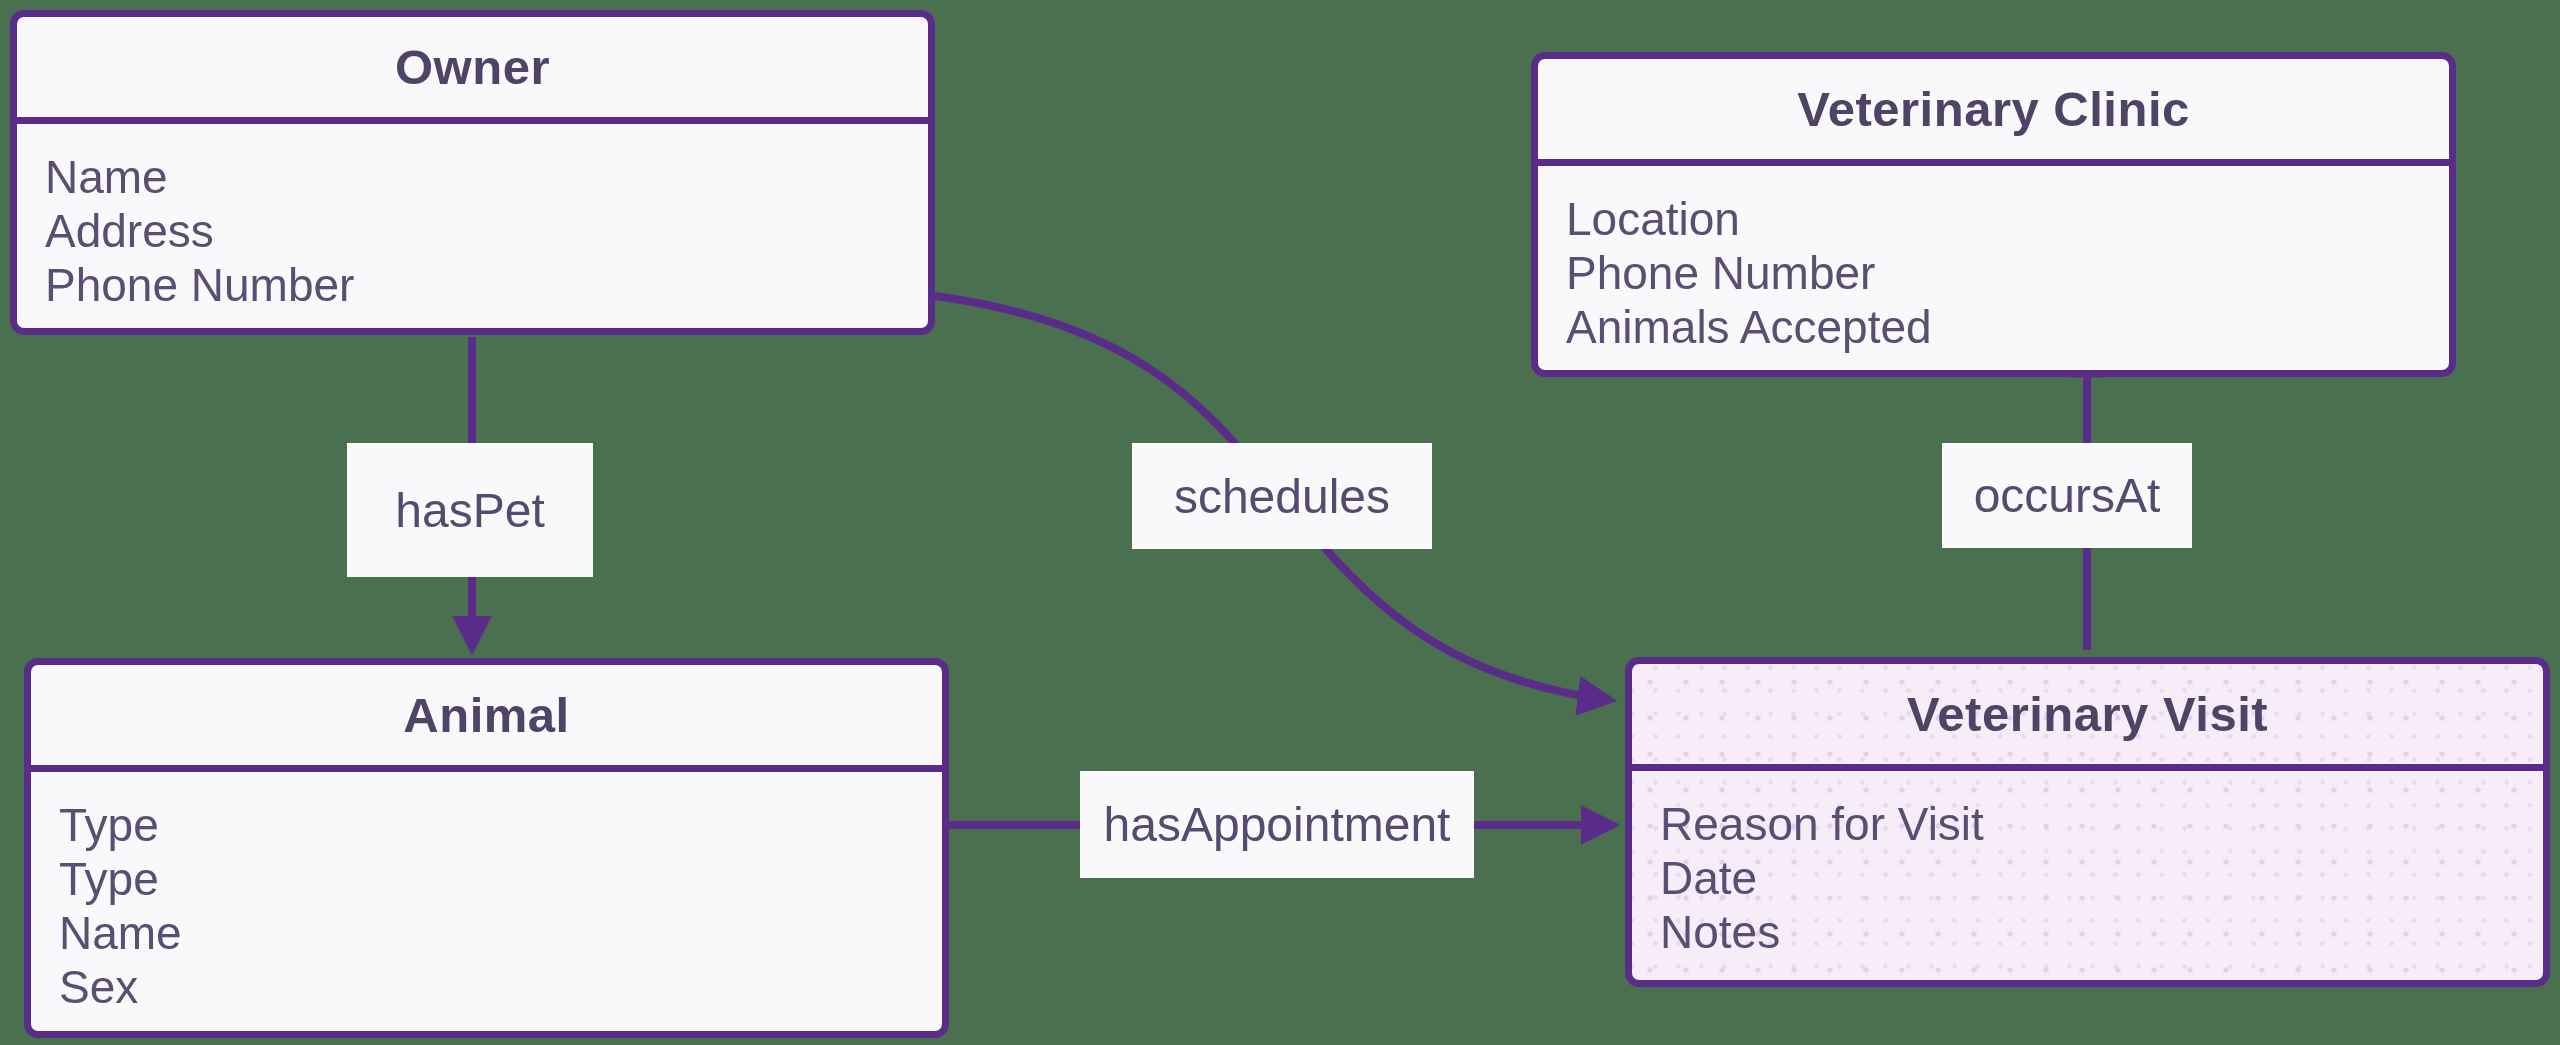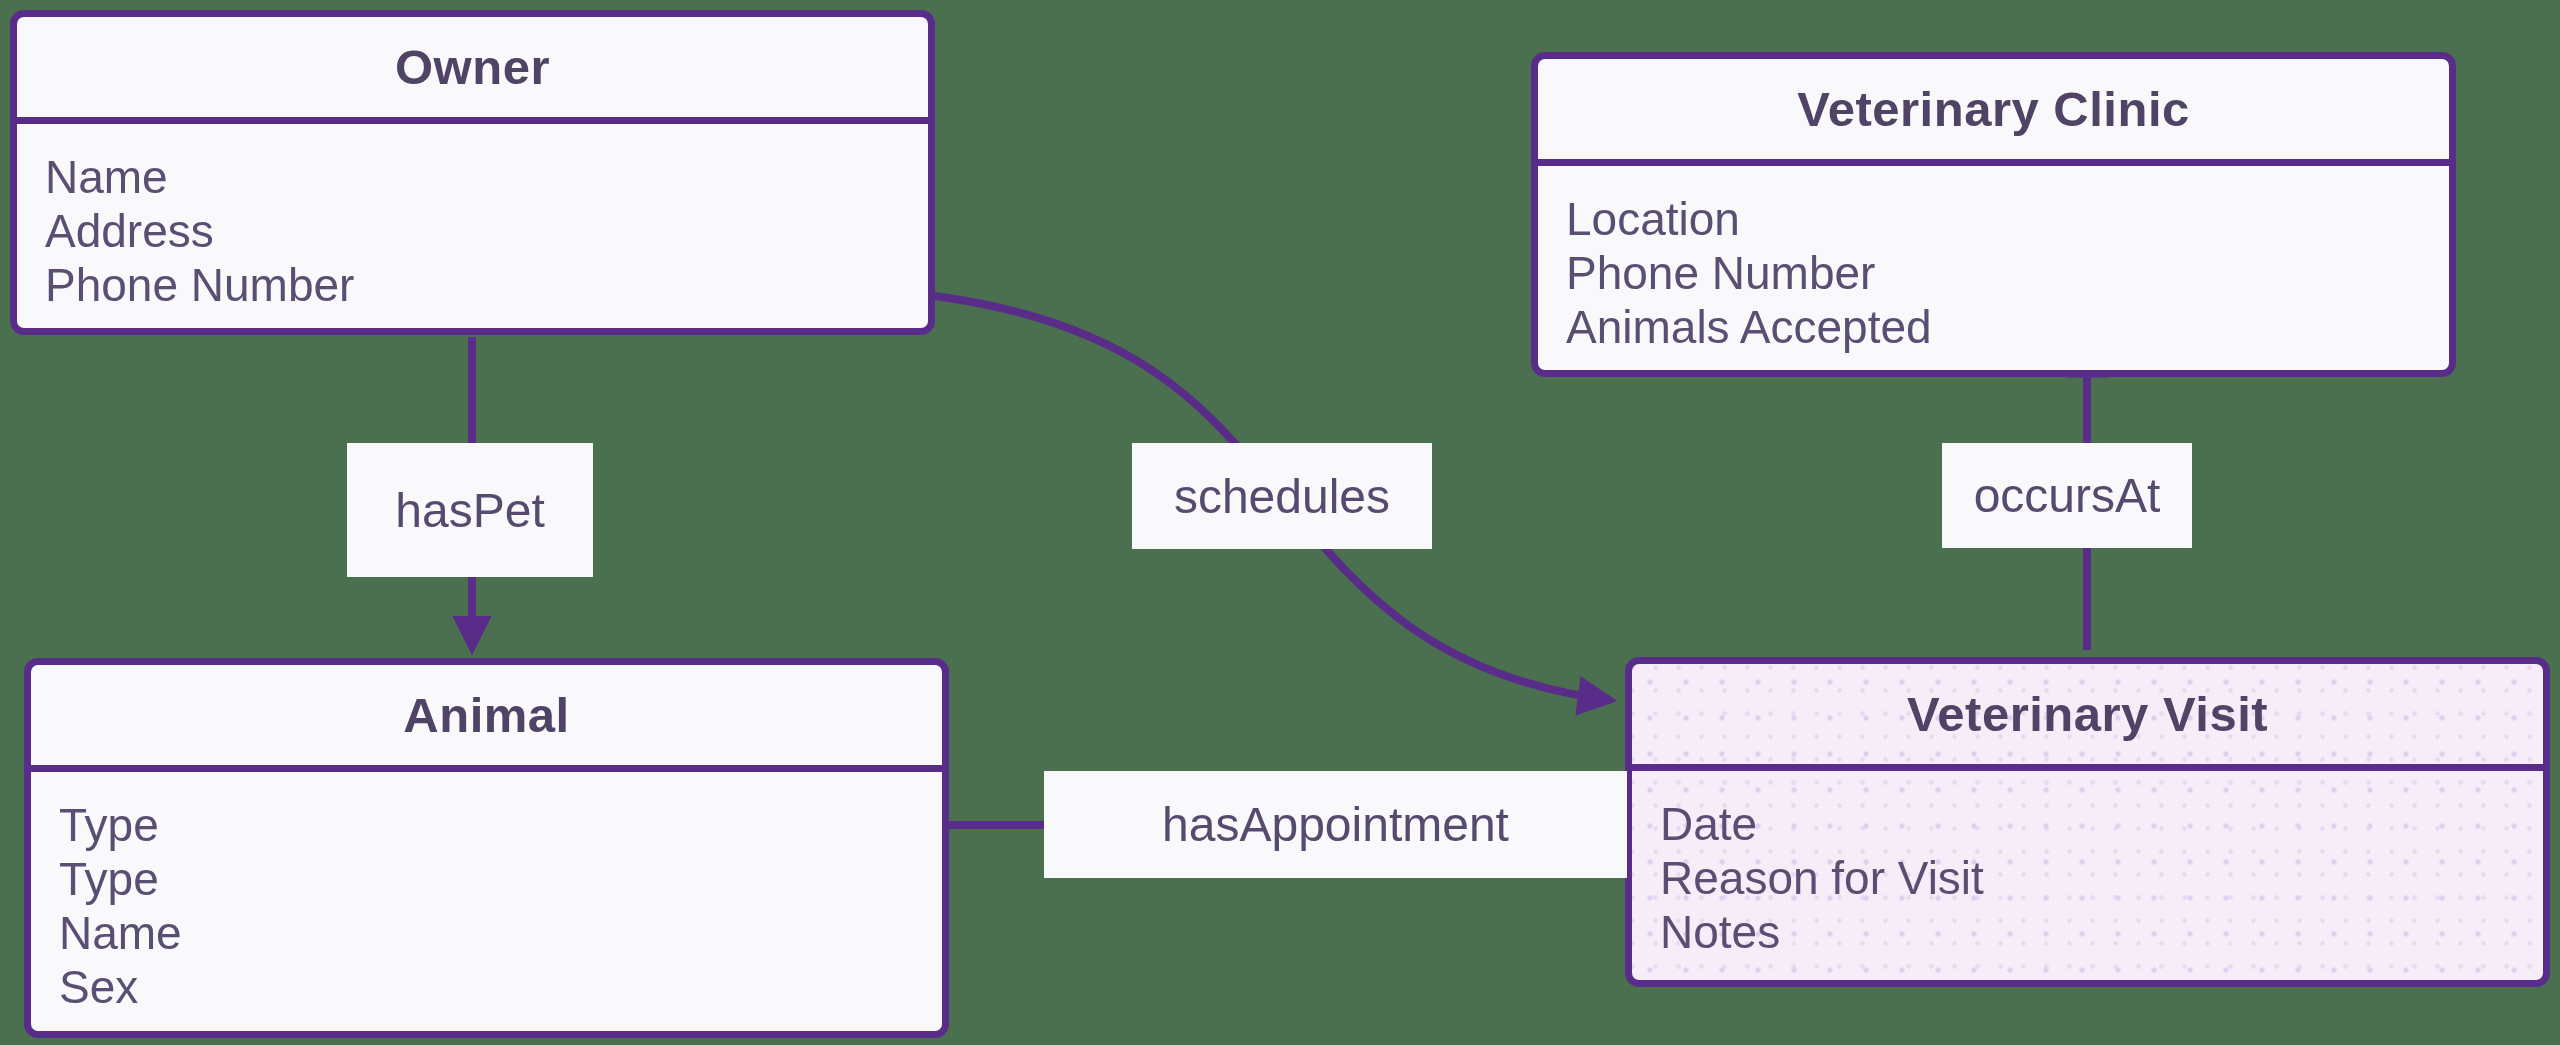--- a/index.html
+++ b/index.html
@@ -66,21 +66,21 @@
     display: flex;
     align-items: center;
     justify-content: center;
     font-size: 48px;
     color: #564a6e;
     white-space: nowrap;
   }
   #label-haspet         { left: 347px;  top: 443px; width: 246px; height: 134px; }
   #label-schedules      { left: 1132px; top: 443px; width: 300px; height: 106px; }
   #label-occursat       { left: 1942px; top: 443px; width: 250px; height: 105px; }
-  #label-hasappointment { left: 1044px; top: 771px; width: 583px; height: 107px; }
+  #label-hasappointment { left: 1080px; top: 771px; width: 394px; height: 107px; }
 </style>
 </head>
 <body>
 
 <div class="canvas">
 
   <svg class="edges" viewBox="0 0 2560 1045" xmlns="http://www.w3.org/2000/svg">
     <defs>
       <marker id="arrowhead" viewBox="0 0 8 8" refX="6.5" refY="4" markerWidth="5" markerHeight="5" orient="auto">
         <path d="M0,0 L8,4 L0,8 Z" fill="#5a2c8a"></path>
@@ -124,22 +124,22 @@
       <div class="attr">Name</div>
       <div class="attr">Sex</div>
     </div>
   </div>
 
   <div class="entity highlight" id="entity-visit">
     <div class="entity-header">
       <span class="entity-title">Veterinary Visit</span>
     </div>
     <div class="entity-body">
+      <div class="attr">Reason for Visit</div>
       <div class="attr">Date</div>
-      <div class="attr">Reason for Visit</div>
       <div class="attr">Notes</div>
     </div>
   </div>
 
   <div class="rel-label" id="label-haspet">hasPet</div>
   <div class="rel-label" id="label-schedules">schedules</div>
   <div class="rel-label" id="label-occursat">occursAt</div>
   <div class="rel-label" id="label-hasappointment">hasAppointment</div>
 
 </div>

